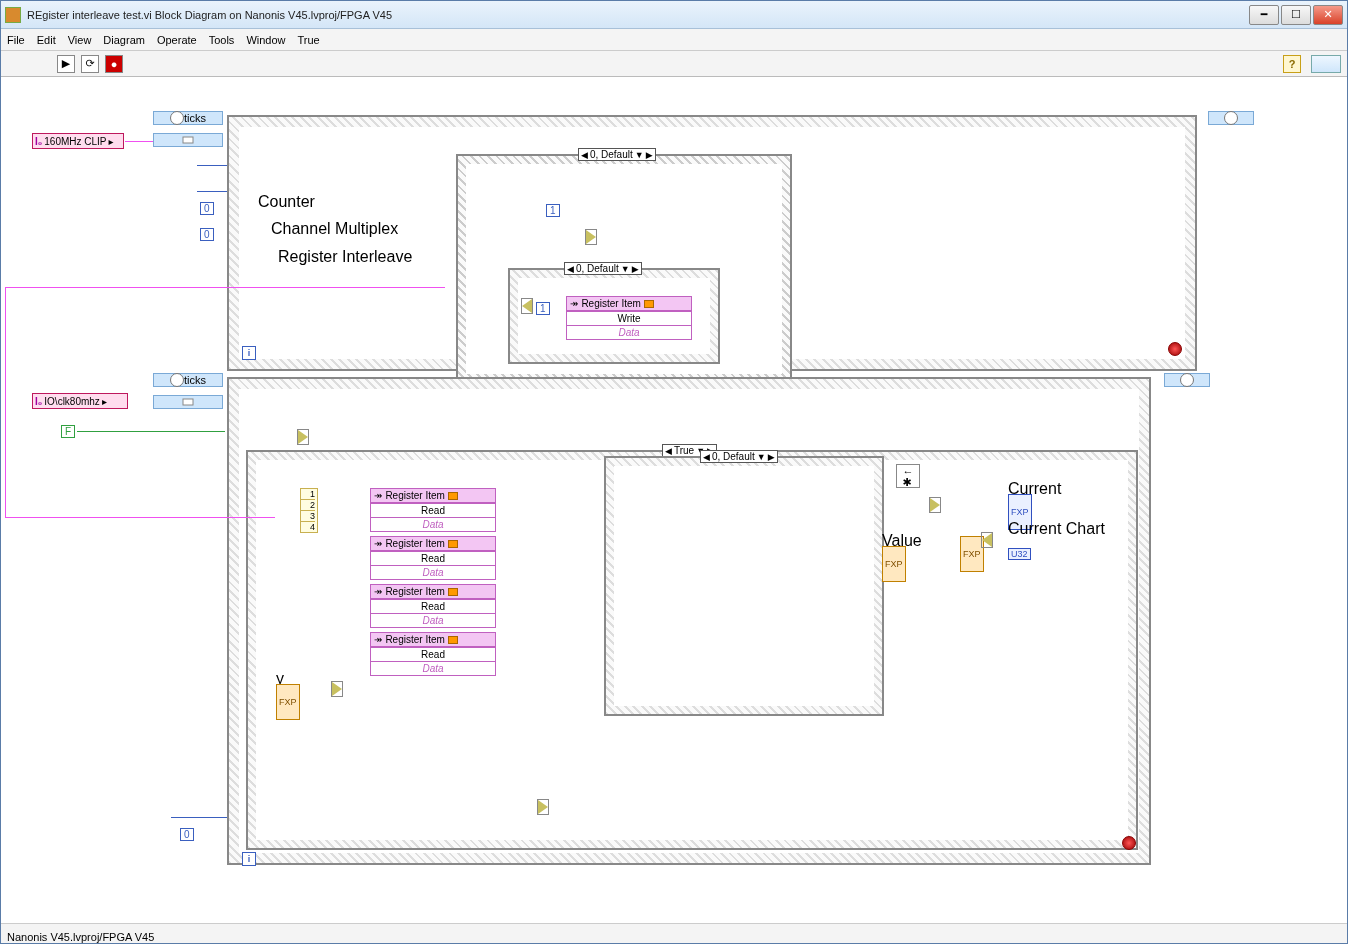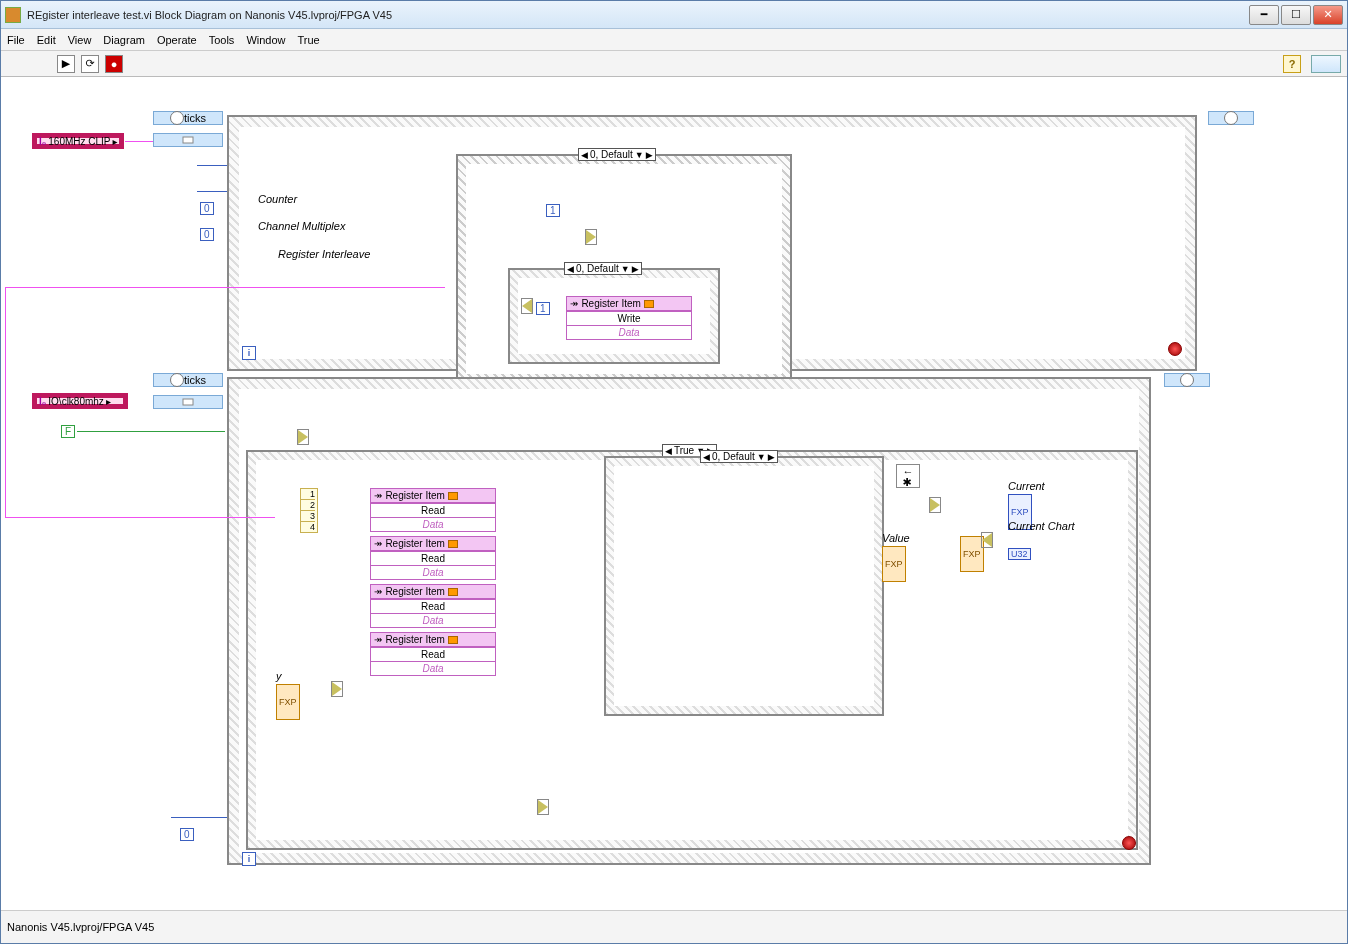--- a/index.html
+++ b/index.html
@@ -67,28 +67,28 @@
   .canvas {
     flex:1;
     background:#fff;
     position:relative;
     overflow:auto;
   }
   .statusbar {
     height:20px;
     background:#f4f4f4;
     border-top:1px solid #ccc;
-    padding:16px 6px;
-    display:flex;align-items:center;
+    padding:0 6px;
+    display:flex;align-items:flex-end;
   }
 
   
   .clipnode {
     position:absolute;
-    border:5px solid #be185d;
+    border:1px solid #be185d;
     background:#fde;
     font-size:10px;
     padding:1px 2px;
     display:flex;align-items:center;
     white-space:nowrap;
   }
   .loop-header {
     position:absolute;
     background:#cfe6fb;
     border:1px solid #7aa9d6;
@@ -104,23 +104,22 @@
     background-image: repeating-linear-gradient(45deg,#ddd 0 2px,transparent 2px 6px);
   }
   .inner-plain {
     position:absolute;
     background:#fff;
     border:1px solid transparent;
     inset:10px;
   }
   .label {
     position:absolute;
-    font-size:11px;
+    font-size:16px;
     white-space:nowrap;
-    font-style:italic;
   }
   .const {
     position:absolute;
     border:1px solid #3a5fbf;
     background:#fff;
     color:#3a5fbf;
     font-size:10px;
     padding:0 3px;
     min-width:12px;text-align:center;
   }
@@ -225,21 +224,21 @@
       <div class="clock-icon"></div>
     </div>
 
     <div class="sctl" style="left:226px;top:38px;width:970px;height:256px;">
       <div class="inner-plain">
 
         <div class="const" style="left:-40px;top:74px;">0</div>
         <div class="const" style="left:-40px;top:100px;">0</div>
 
         <div class="label" style="left:18px;top:65px;">Counter</div>
-        <div class="label" style="left:18px;top:92px;">Channel Multiplex</div>
+        <div class="label" style="left:31px;top:92px;">Channel Multiplex</div>
         <div class="label" style="left:18px;top:120px;margin-left:20px;">Register Interleave</div>
 
         <div class="sctl" style="left:216px;top:26px;width:336px;height:230px;background-image:repeating-linear-gradient(45deg,#ccc 0 2px,transparent 2px 6px);">
           <div class="case-sel" style="left:120px;top:-8px;">
             <span class="arrow">◀</span>
               <span>0, Default</span>
               <span class="arrow">▼</span>
               <span class="arrow">▶</span>
           </div>
           <div style="position:absolute;inset:8px;background:#fff;">

